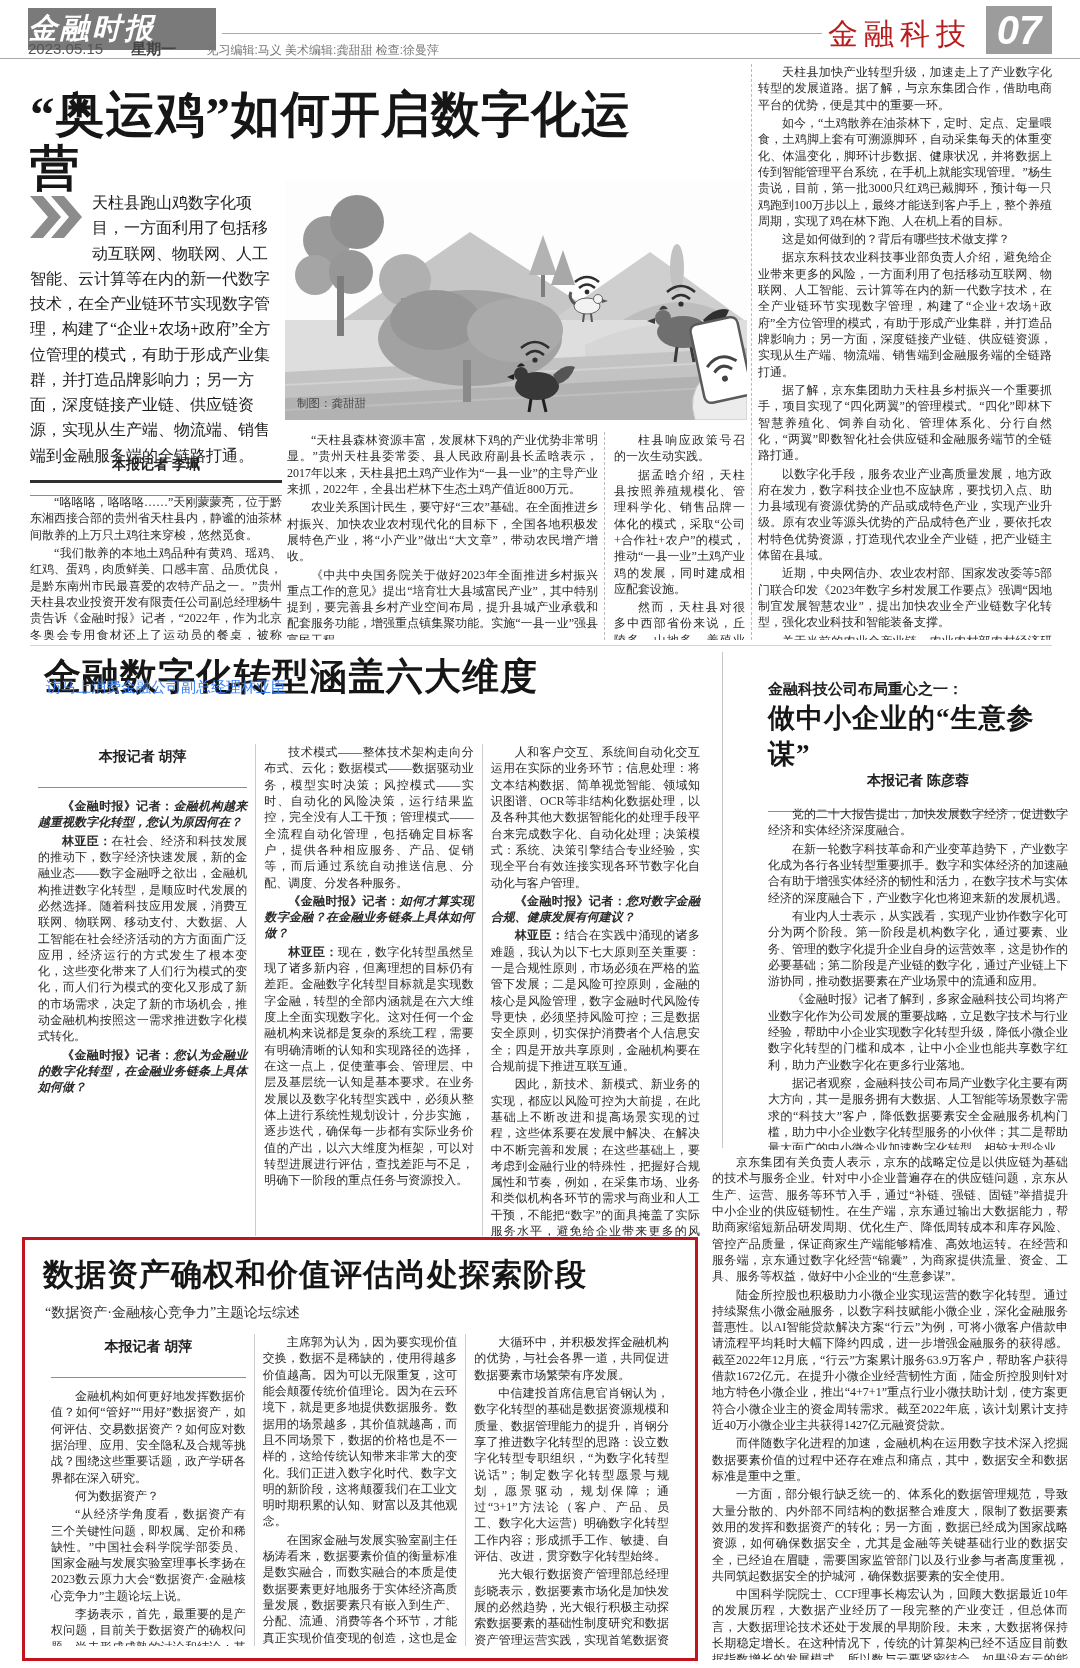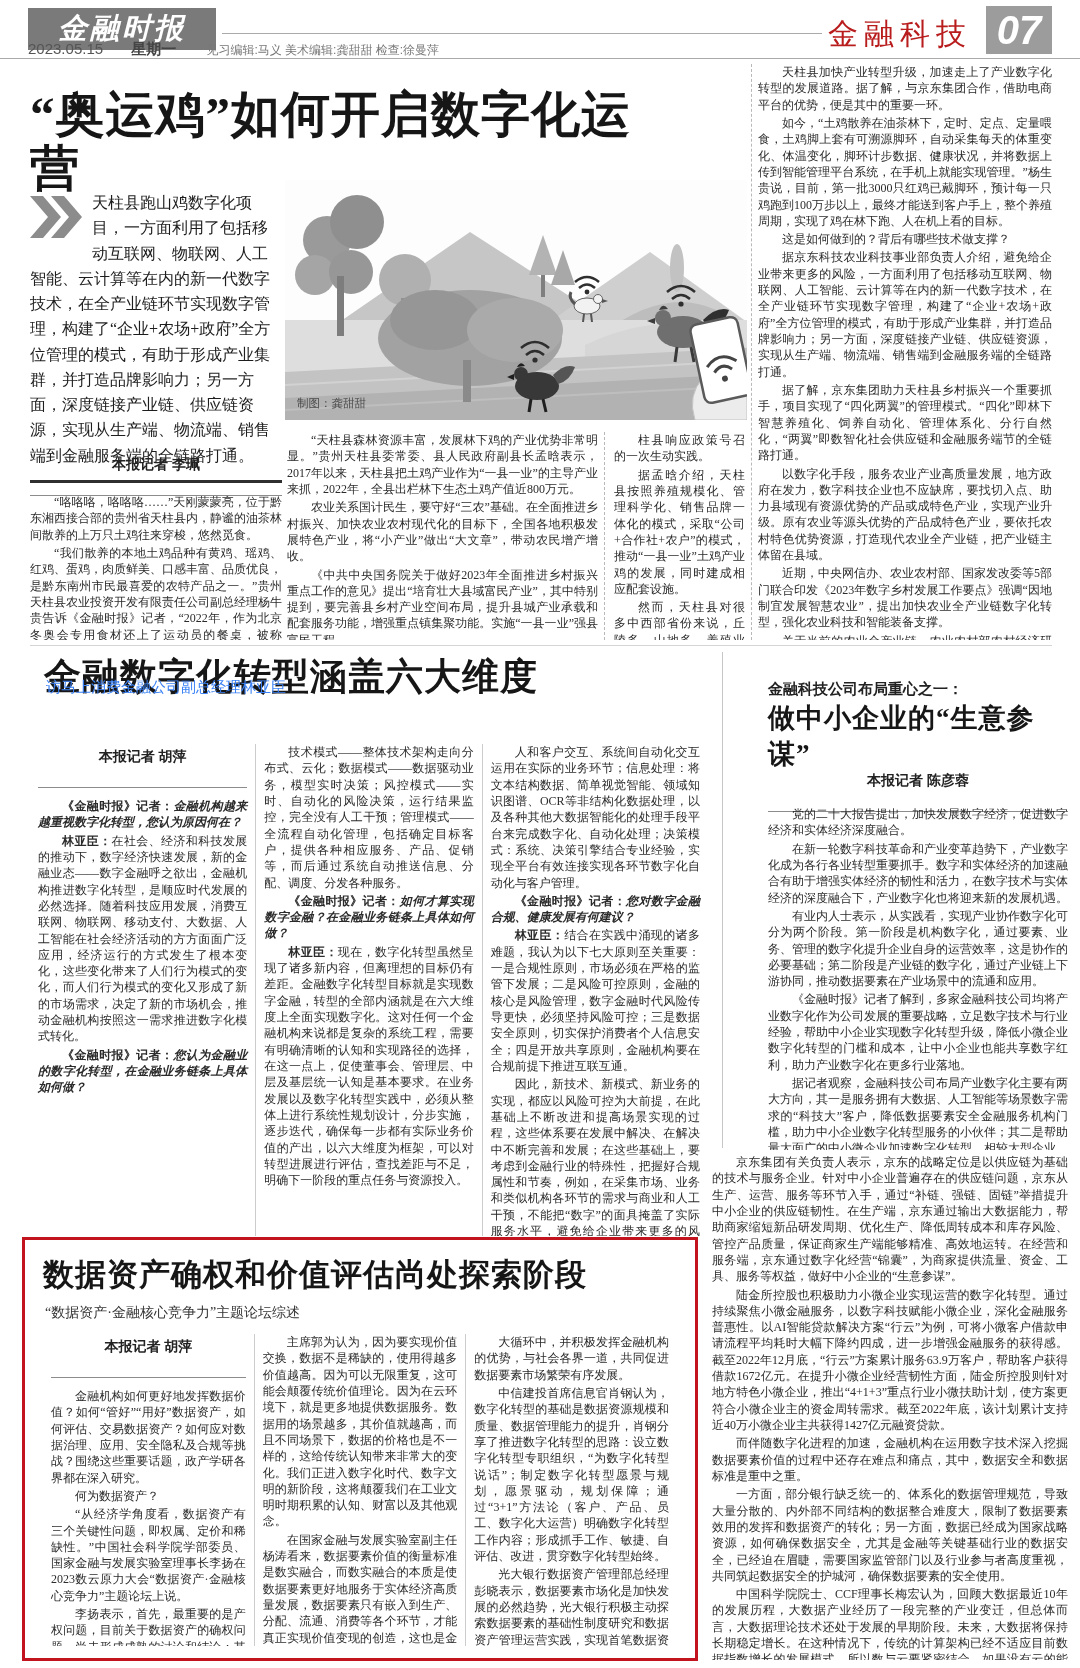--- a/index.html
+++ b/index.html
@@ -1,21 +1,21 @@
 <!DOCTYPE html>
 <html><head>
 <meta charset="utf-8">
 <style>
   html,body{margin:0;padding:0;background:#e8e8e8;}
   .page{position:relative;width:1080px;height:1668px;background:#fff;overflow:hidden;
         font-family:"Liberation Serif",serif;color:#222;margin:0 auto;}
   .abs{position:absolute;}
   
   .masthead{left:28px;top:8px;width:188px;height:42px;background:#7a7a7a;color:#fff;
-            display:flex;align-items:center;justify-content:center;
+            display:flex;align-items:center;
             font-family:"DejaVu Serif",serif;font-size:29px;font-weight:bold;font-style:italic;letter-spacing:3px;}
   .hline{background:#aaa;height:1px;}
   .dateline{left:28px;top:40px;font-family:"Liberation Sans",sans-serif;font-size:15px;color:#555;}
   .dateline .wd{margin-left:24px;font-weight:bold;color:#444;}
   .dateline .eds{margin-left:26px;font-size:12px;color:#777;}
   .section-label{left:828px;top:14px;font-family:"Liberation Sans",sans-serif;font-size:30px;color:#b91c1c;letter-spacing:6px;}
   .pagenum{left:986px;top:6px;width:66px;height:48px;background:#9c9c9c;color:#fff;
            font-family:"Liberation Sans",sans-serif;font-size:40px;font-weight:bold;font-style:italic;
            display:flex;align-items:center;justify-content:center;}
   
@@ -232,21 +232,21 @@
     </div>
   <div class="abs col" style="left:768px;top:806px;width:300px;height:344px;">
       <p class="para">党的二十大报告提出，加快发展数字经济，促进数字经济和实体经济深度融合。</p>
       <p class="para">在新一轮数字科技革命和产业变革趋势下，产业数字化成为各行各业转型重要抓手。数字和实体经济的加速融合有助于增强实体经济的韧性和活力，在数字技术与实体经济的深度融合下，产业数字化也将迎来新的发展机遇。</p>
       <p class="para">有业内人士表示，从实践看，实现产业协作数字化可分为两个阶段。第一阶段是机构数字化，通过要素、业务、管理的数字化提升企业自身的运营效率，这是协作的必要基础；第二阶段是产业链的数字化，通过产业链上下游协同，推动数据要素在产业场景中的流通和应用。</p>
       <p class="para">《金融时报》记者了解到，多家金融科技公司均将产业数字化作为公司发展的重要战略，立足数字技术与行业经验，帮助中小企业实现数字化转型升级，降低小微企业数字化转型的门槛和成本，让中小企业也能共享数字红利，助力产业数字化在更多行业落地。</p>
       <p class="para">据记者观察，金融科技公司布局产业数字化主要有两大方向，其一是服务拥有大数据、人工智能等场景数字需求的“科技大”客户，降低数据要素安全金融服务机构门槛，助力中小企业数字化转型服务的小伙伴；其二是帮助量大面广的中小微企业加速数字化转型，相较大型企业，中小微企业的数字化水平还比较低。</p>
     </div>
   <div class="abs col" style="left:712px;top:1154px;width:356px;height:506px;">
       <p class="para">京东集团有关负责人表示，京东的战略定位是以供应链为基础的技术与服务企业。针对中小企业普遍存在的供应链问题，京东从生产、运营、服务等环节入手，通过“补链、强链、固链”举措提升中小企业的供应链韧性。在生产端，京东通过输出大数据能力，帮助商家缩短新品研发周期、优化生产、降低周转成本和库存风险、管控产品质量，保证商家生产端能够精准、高效地运转。在经营和服务端，京东通过数字化经营“锦囊”，为商家提供流量、资金、工具、服务等权益，做好中小企业的“生意参谋”。</p>
-      <p class="para">陆金所控股也积极助力小微企业实现运营的数字化转型。通过持续聚焦小微金融服务，以数字科技赋能小微企业，深化金融服务普惠性。以AI智能贷款解决方案“行云”为例，可将小微客户借款申请流程平均耗时大幅下降约四成，进一步增强金融服务的获得感。截至2022年12月底，“行云”方案累计服务63.9万客户，帮助客户获得借款1672亿元。在提升小微企业经营韧性方面，陆金所控股则针对地方特色小微企业，推出“4+1+3”重点行业小微扶助计划，使方案更符合小微企业主的资金周转需求。截至2022年底，该计划累计支持近40万小微企业主共获得1427亿元融资贷款。</p>
+      <p class="para">陆金所控股也积极助力小微企业实现运营的数字化转型。通过持续聚焦小微金融服务，以数字科技赋能小微企业，深化金融服务普惠性。以AI智能贷款解决方案“行云”为例，可将小微客户借款申请流程平均耗时大幅下降约四成，进一步增强金融服务的获得感。截至2022年12月底，“行云”方案累计服务63.9万客户，帮助客户获得借款1672亿元。在提升小微企业经营韧性方面，陆金所控股则针对地方特色小微企业，推出“4+7+1”重点行业小微扶助计划，使方案更符合小微企业主的资金周转需求。截至2022年底，该计划累计支持近40万小微企业主共获得1427亿元融资贷款。</p>
       <p class="para">而伴随数字化进程的加速，金融机构在运用数字技术深入挖掘数据要素价值的过程中还存在难点和痛点，其中，数据安全和数据标准是重中之重。</p>
       <p class="para">一方面，部分银行缺乏统一的、体系化的数据管理规范，导致大量分散的、内外部不同结构的数据整合难度大，限制了数据要素效用的发挥和数据资产的转化；另一方面，数据已经成为国家战略资源，如何确保数据安全，尤其是金融等关键基础行业的数据安全，已经迫在眉睫，需要国家监管部门以及行业参与者高度重视，共同筑起数据安全的护城河，确保数据要素的安全使用。</p>
       <p class="para">中国科学院院士、CCF理事长梅宏认为，回顾大数据最近10年的发展历程，大数据产业经历了一段完整的产业变迁，但总体而言，大数据理论技术还处于发展的早期阶段。未来，大数据将保持长期稳定增长。在这种情况下，传统的计算架构已经不适应目前数据指数增长的发展模式，所以数与云要紧密结合。如果没有云的能力，数据就无法得到有效处理，我们要以数据为中心，构建新的计算机技术体系，迎接高性能、可用性、能效等各方面挑战，从而满足大数据高效处理的需求。现阶段而言，ChatGPT是AI发展史上重要的里程碑事件，在这个背景下，AI一定离不开算力和大数据的支撑。</p>
     </div>
 
   <div class="abs redbox">
     <h2 class="headline4">数据资产确权和价值评估尚处探索阶段</h2>
     <div class="subtitle4">“数据资产·金融核心竞争力”主题论坛综述</div>
     <div class="a4cols">
       <div class="col">

